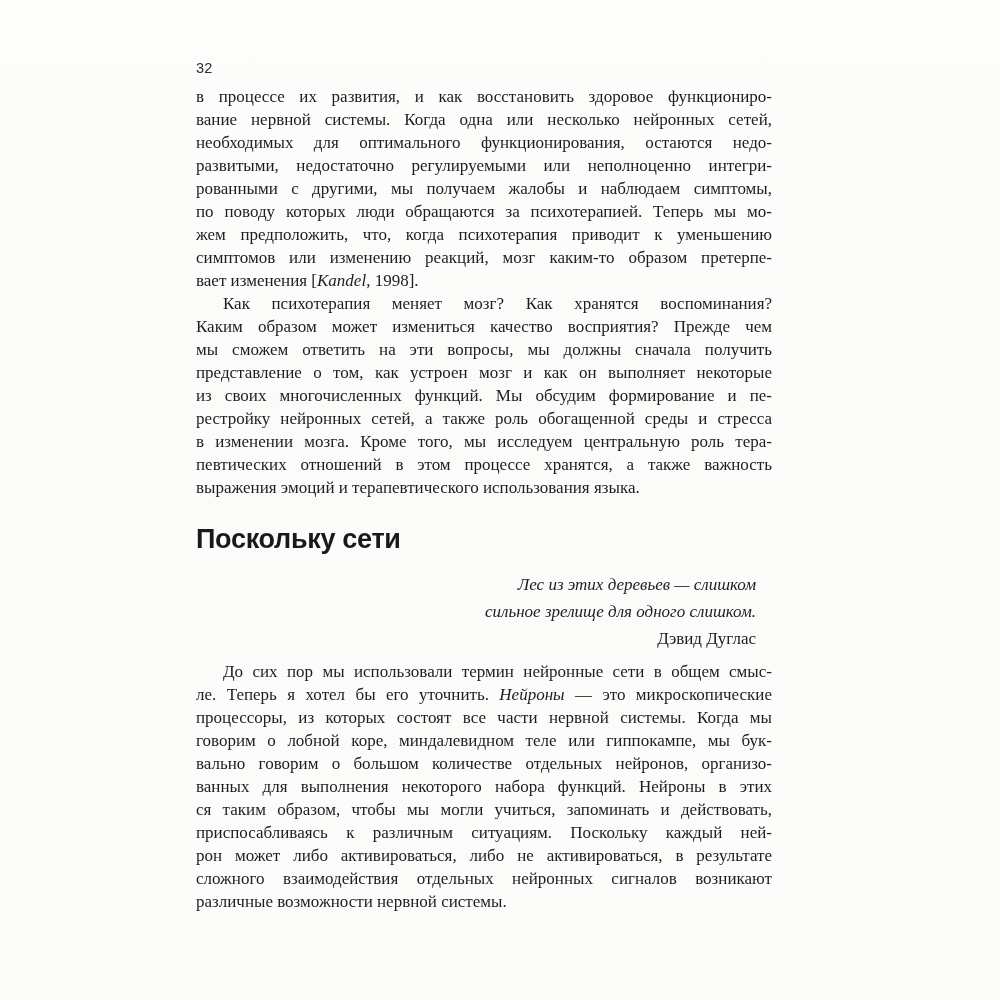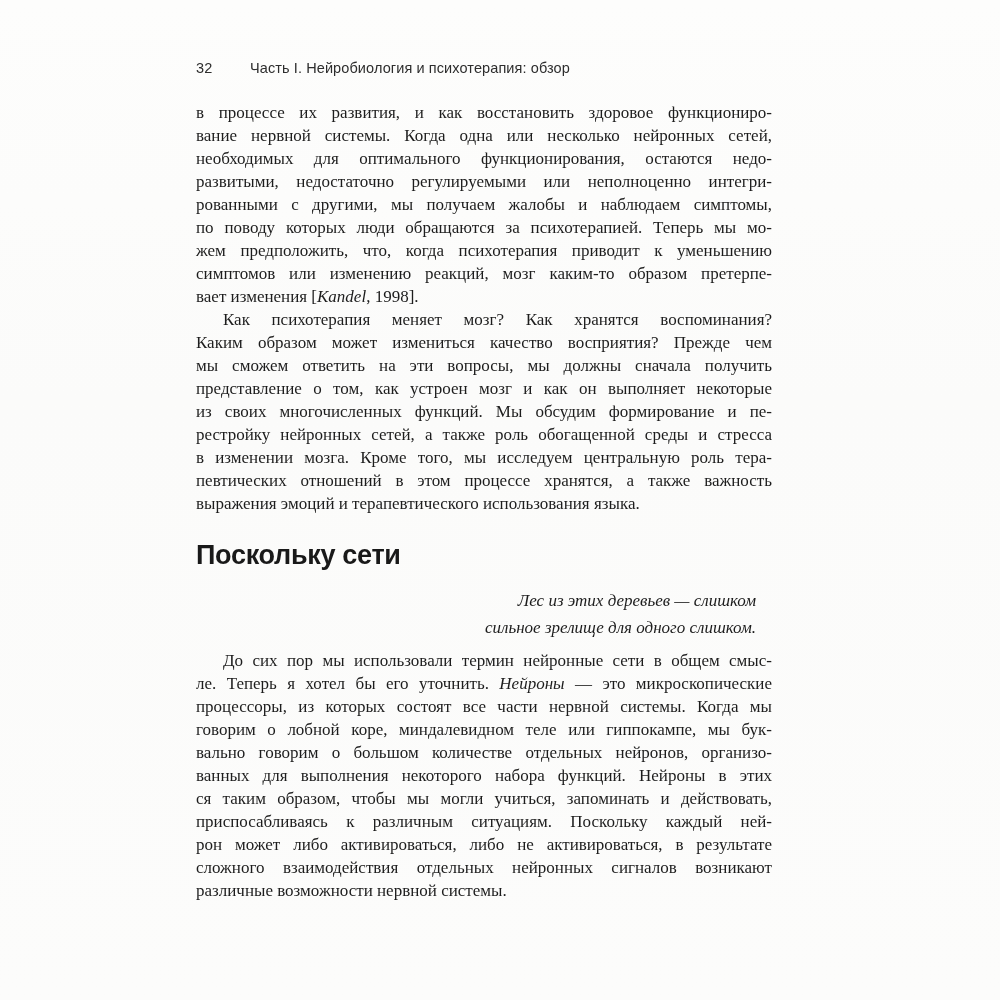--- a/index.html
+++ b/index.html
@@ -23,25 +23,24 @@
     color: #1d1d1d;
   }
   .runhead {
     margin-top: 58px;
     display: flex;
     font-family: "Liberation Sans", sans-serif;
     font-size: 14.5px;
     line-height: 21px;
     color: #2d2d2d;
     letter-spacing: 0.1px;
-    gap: 16px;
   }
   .runhead .num { width: 38px; }
   .bodytext {
-    margin-top: 22px;
+    margin-top: 6px;
     font-family: "Liberation Serif", serif;
     font-size: 17px;
   }
   .para { margin: 0; }
   .tline {
     height: 23px;
     line-height: 23px;
     text-align: justify;
     text-align-last: justify;
     overflow: visible;
@@ -88,21 +87,20 @@
   .section-body { margin-top: 8px; }
 </style>
 </head>
 <body>
 
 <div class="page">
   <div class="content">
 
     <div class="runhead">
       <span class="num">32</span>
-      <span>Часть I. Нейробиология и психотерапия: обзор</span>
     </div>
 
     <div class="bodytext">
       <div class="para">
           <div class="tline"><span>в процессе их развития, и как восстановить здоровое функциониро-</span></div>
           <div class="tline"><span>вание нервной системы. Когда одна или несколько нейронных сетей,</span></div>
           <div class="tline"><span>необходимых для оптимального функционирования, остаются недо-</span></div>
           <div class="tline"><span>развитыми, недостаточно регулируемыми или неполноценно интегри-</span></div>
           <div class="tline"><span>рованными с другими, мы получаем жалобы и наблюдаем симптомы,</span></div>
           <div class="tline"><span>по поводу которых люди обращаются за психотерапией. Теперь мы мо-</span></div>
@@ -122,20 +120,21 @@
           <div class="tline last"><span>выражения эмоций и терапевтического использования языка.</span></div>
         </div>
     </div>
 
     <div class="heading">Поскольку сети</div>
 
     <div class="epigraph">
         <div class="tline"><span>Лес из этих деревьев — слишком</span></div>
         <div class="tline last"><span>сильное зрелище для одного слишком.</span></div>
       </div>
+    <div class="attribution">Дэвид Дуглас</div>
 
     <div class="bodytext section-body">
       <div class="para indent">
           <div class="tline"><span>До сих пор мы использовали термин нейронные сети в общем смыс-</span></div>
           <div class="tline"><span>ле. Теперь я хотел бы его уточнить. </span><span class="it">Нейроны</span><span> — это микроскопические</span></div>
           <div class="tline"><span>процессоры, из которых состоят все части нервной системы. Когда мы</span></div>
           <div class="tline"><span>говорим о лобной коре, миндалевидном теле или гиппокампе, мы бук-</span></div>
           <div class="tline"><span>вально говорим о большом количестве отдельных нейронов, организо-</span></div>
           <div class="tline"><span>ванных для выполнения некоторого набора функций. Нейроны в этих</span></div>
           <div class="tline"><span>ся таким образом, чтобы мы могли учиться, запоминать и действовать,</span></div>

